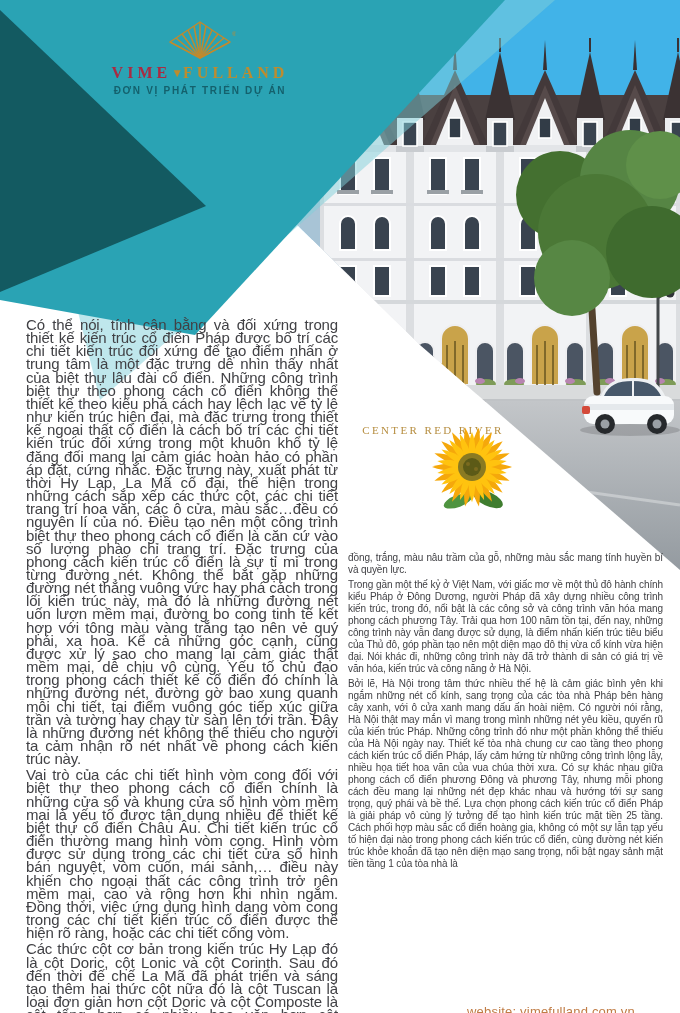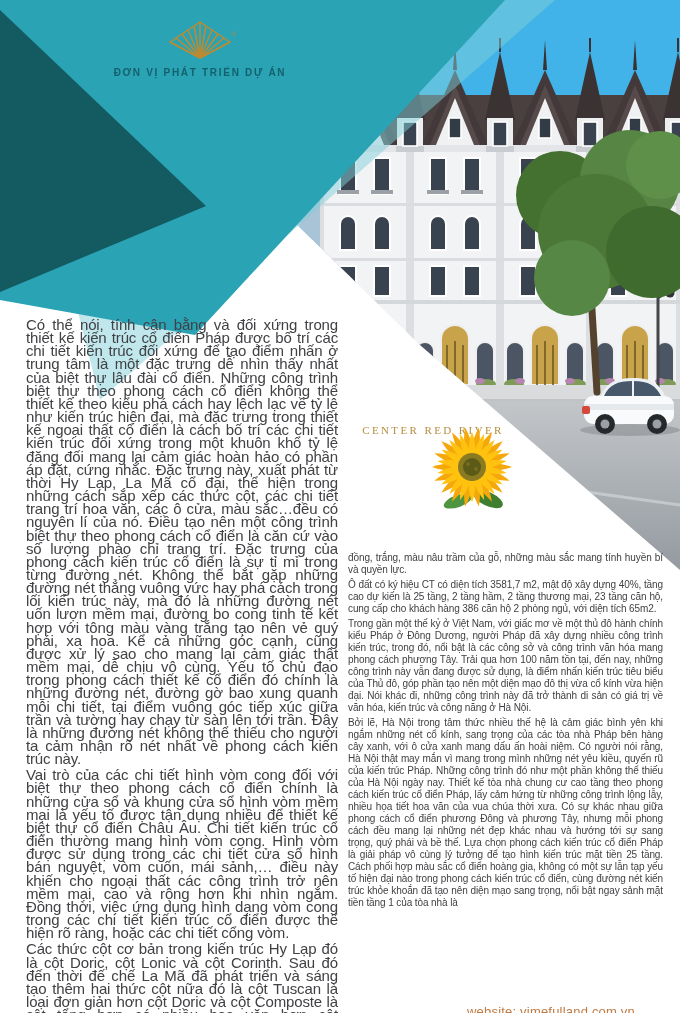--- a/index.html
+++ b/index.html
@@ -174,20 +174,21 @@
           <line x1="0" y1="14" x2="0" y2="-22"></line>
         <line x1="0" y1="14" x2="6" y2="-18"></line>
           <line x1="0" y1="14" x2="12" y2="-14"></line>
         <line x1="0" y1="14" x2="18" y2="-10"></line>
           <line x1="0" y1="14" x2="24" y2="-6"></line>
         <line x1="0" y1="14" x2="30" y2="-2"></line>
         <path d="M-30,-2 L0,-22 L30,-2 L0,14 Z" stroke-width="1.2"></path>
       </g>
       <text x="32" y="-8" font-size="6" fill="#c08a2e">®</text>
     </svg>
+    <div class="vf-word"><span class="vf-left">VIME</span><span class="vf-mark">▼</span><span class="vf-right">FULLAND</span></div>
     <div class="vf-tag">ĐƠN VỊ PHÁT TRIỂN DỰ ÁN</div>
   </div>
 
   <div class="helogo">
     <svg class="flower" width="86" height="86" viewBox="-43 -43 86 86">
       <defs>
         <path id="petal" d="M0,-40 C5,-26 5,-12 0,-7 C-5,-12 -5,-26 0,-40 Z"></path>
       </defs>
       <ellipse cx="16" cy="32" rx="16" ry="7" fill="#3f7d2f" transform="rotate(25 16 32)"></ellipse>
       <ellipse cx="-14" cy="34" rx="15" ry="6" fill="#4f9440" transform="rotate(-20 -14 34)"></ellipse>
@@ -240,20 +241,19 @@
   </div>
 
   <div class="col col-left">
     <p>Có thể nói, tính cân bằng và đối xứng trong thiết kế kiến trúc cổ điển Pháp được bố trí các chi tiết kiến trúc đối xứng để tạo điểm nhấn ở trung tâm là một đặc trưng dễ nhìn thấy nhất của biệt thự lâu đài cổ điển. Những công trình biệt thự theo phong cách cổ điển không thể thiết kế theo kiểu phá cách hay lệch lạc về tỷ lệ như kiến trúc hiện đại, mà đặc trưng trong thiết kế ngoại thất cổ điển là cách bố trí các chi tiết kiến trúc đối xứng trong một khuôn khổ tỷ lệ đăng đối mang lại cảm giác hoàn hảo có phần áp đặt, cứng nhắc. Đặc trưng này, xuất phát từ thời Hy Lạp, La Mã cổ đại, thể hiện trong những cách sắp xếp các thức cột, các chi tiết trang trí hoa văn, các ô cửa, màu sắc…đều có nguyên lí của nó. Điều tạo nên một công trình biệt thự theo phong cách cổ điển là căn cứ vào số lượng phào chỉ trang trí. Đặc trưng của phong cách kiến trúc cổ điển là sự tỉ mỉ trong từng đường nét. Không thể bắt gặp những đường nét thẳng vuông vức hay phá cách trong lối kiến trúc này, mà đó là những đường nét uốn lượn mềm mại, đường bo cong tinh tế kết hợp với tông màu vàng trắng tạo nên vẻ quý phái, xa hoa. Kể cả những góc cạnh, cũng được xử lý sao cho mang lại cảm giác thật mềm mại, dễ chịu vô cùng. Yếu tố chủ đạo trong phong cách thiết kế cổ điển đó chính là những đường nét, đường gờ bao xung quanh mỗi chi tiết, tại điểm vuông góc tiếp xúc giữa trần và tường hay chạy từ sàn lên tới trần. Đây là những đường nét không thể thiếu cho người ta cảm nhận rõ nét nhất về phong cách kiến trúc này.</p>
     <p>Vai trò của các chi tiết hình vòm cong đối với biệt thự theo phong cách cổ điển chính là những cửa sổ và khung cửa sổ hình vòm mềm mại là yếu tố được tận dụng nhiều để thiết kế biệt thự cổ điển Châu Âu. Chi tiết kiến trúc cổ điển thường mang hình vòm cong. Hình vòm được sử dụng trong các chi tiết cửa sổ hình bán nguyệt, vòm cuốn, mái sảnh,… điều này khiến cho ngoại thất các công trình trở nên mềm mại, cao và rộng hơn khi nhìn ngắm. Đồng thời, việc ứng dụng hình dạng vòm cong trong các chi tiết kiến trúc cổ điển được thể hiện rõ ràng, hoặc các chi tiết cổng vòm.</p>
     <p>Các thức cột cơ bản trong kiến trúc Hy Lạp đó là cột Doric, cột Lonic và cột Corinth. Sau đó đến thời đế chế La Mã đã phát triển và sáng tạo thêm hai thức cột nữa đó là cột Tuscan là loại đơn giản hơn cột Doric và cột Composte là cột tổng hợp có nhiều hoa văn hơn cột Corinthian. Người ta nói rằng, năm cột trụ trong kiến trúc cổ điển có vai trò như một nốt nhạc trong bản nhạc cổ điển hoặc ngữ pháp, vì thế để hiểu rõ hơn về biệt thự theo phong cách cổ điển cần biết đến các thức cột cổ điển này. Đặc biệt, khi thiết kế chi tiết mái vòm cổ điển bề thế trong ngôi biệt thự lâu đài, biệt thự liền kề theo phong cách kiến trúc cổ điển Châu Âu là lựa chọn hàng đầu vì vẻ đẹp kiêu hãnh, bề thế và biểu tượng cho sự đầy đặn, trù phú và trang nghiêm, phần chóp nhọn phía trên được nâng đỡ bởi hệ thống phào chỉ đắp nghệ thuật đầy sang trọng, bề thế mang lại hình tượng giống như những thiết kế vương miện quyền quý của hoàng gia và sử dụng bằng vật liệu đá Mascan Lai Châu. Vật liệu và màu sắc đặc trưng của kiến trúc biệt thự cổ điển Châu Âu, mang màu sắc nâu trầm bí ẩn mang lại cảm giác huyền bí, thượng đẳng. Thiết kế cổ điển phần ngoại thất ưu tiên những màu sắc mang tính tự nhiên như màu vàng</p>
   </div>
 
   <div class="col col-right">
     <p>đồng, trắng, màu nâu trầm của gỗ, những màu sắc mang tính huyền bí và quyền lực.</p>
-    <p>Ô đất có ký hiệu CT có diện tích 3581,7 m2, mật độ xây dựng 40%, tầng cao dự kiến là 25 tầng, 2 tầng hầm, 2 tầng thương mại, 23 tầng căn hộ, cung cấp cho khách hàng 386 căn hộ 2 phòng ngủ, với diện tích 65m2.</p>
     <p>Trong gần một thế kỷ ở Việt Nam, với giấc mơ về một thủ đô hành chính kiểu Pháp ở Đông Dương, người Pháp đã xây dựng nhiều công trình kiến trúc, trong đó, nổi bật là các công sở và công trình văn hóa mang phong cách phương Tây. Trải qua hơn 100 năm tồn tại, đến nay, những công trình này vẫn đang được sử dụng, là điểm nhấn kiến trúc tiêu biểu của Thủ đô, góp phần tạo nên một diện mạo đô thị vừa cổ kính vừa hiện đại. Nói khác đi, những công trình này đã trở thành di sản có giá trị về văn hóa, kiến trúc và công năng ở Hà Nội.</p>
     <p>Bởi lẽ, Hà Nội trong tâm thức nhiều thế hệ là cảm giác bình yên khi ngắm những nét cổ kính, sang trọng của các tòa nhà Pháp bên hàng cây xanh, với ô cửa xanh mang dấu ấn hoài niệm. Có người nói rằng, Hà Nội thật may mắn vì mang trong mình những nét yêu kiều, quyến rũ của kiến trúc Pháp. Những công trình đó như một phần không thể thiếu của Hà Nội ngày nay. Thiết kế tòa nhà chung cư cao tầng theo phong cách kiến trúc cổ điển Pháp, lấy cảm hứng từ những công trình lộng lẫy, nhiều họa tiết hoa văn của vua chúa thời xưa. Có sự khác nhau giữa phong cách cổ điển phương Đông và phương Tây, nhưng mỗi phong cách đều mang lại những nét đẹp khác nhau và hướng tới sự sang trọng, quý phái và bề thế. Lựa chọn phong cách kiến trúc cổ điển Pháp là giải pháp vô cùng lý tưởng để tạo hình kiến trúc mặt tiền 25 tầng. Cách phối hợp màu sắc cổ điển hoàng gia, không có một sự lẫn tạp yếu tố hiện đại nào trong phong cách kiến trúc cổ điển, cùng đường nét kiến trúc khỏe khoắn đã tạo nên diện mạo sang trọng, nổi bật ngay sảnh mặt tiền tầng 1 của tòa nhà là</p>
   </div>
 
   <div class="site">website: vimefulland.com.vn</div>
 
 </div>
 
 </body></html>

